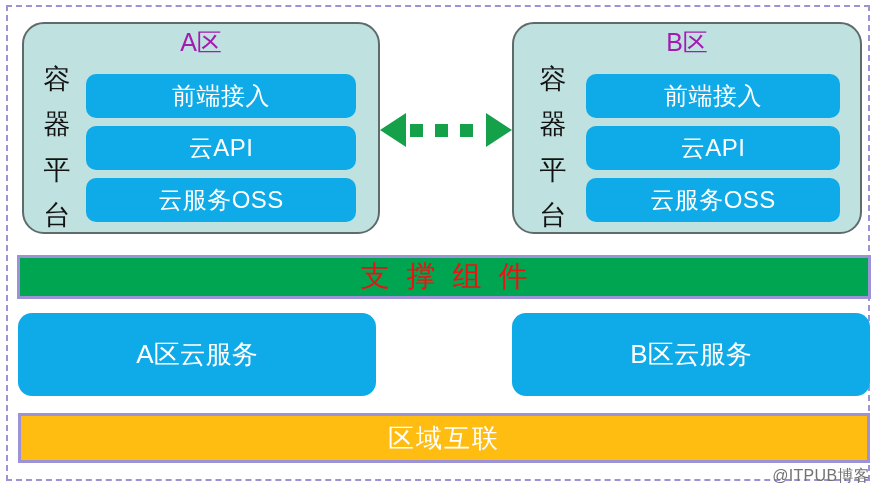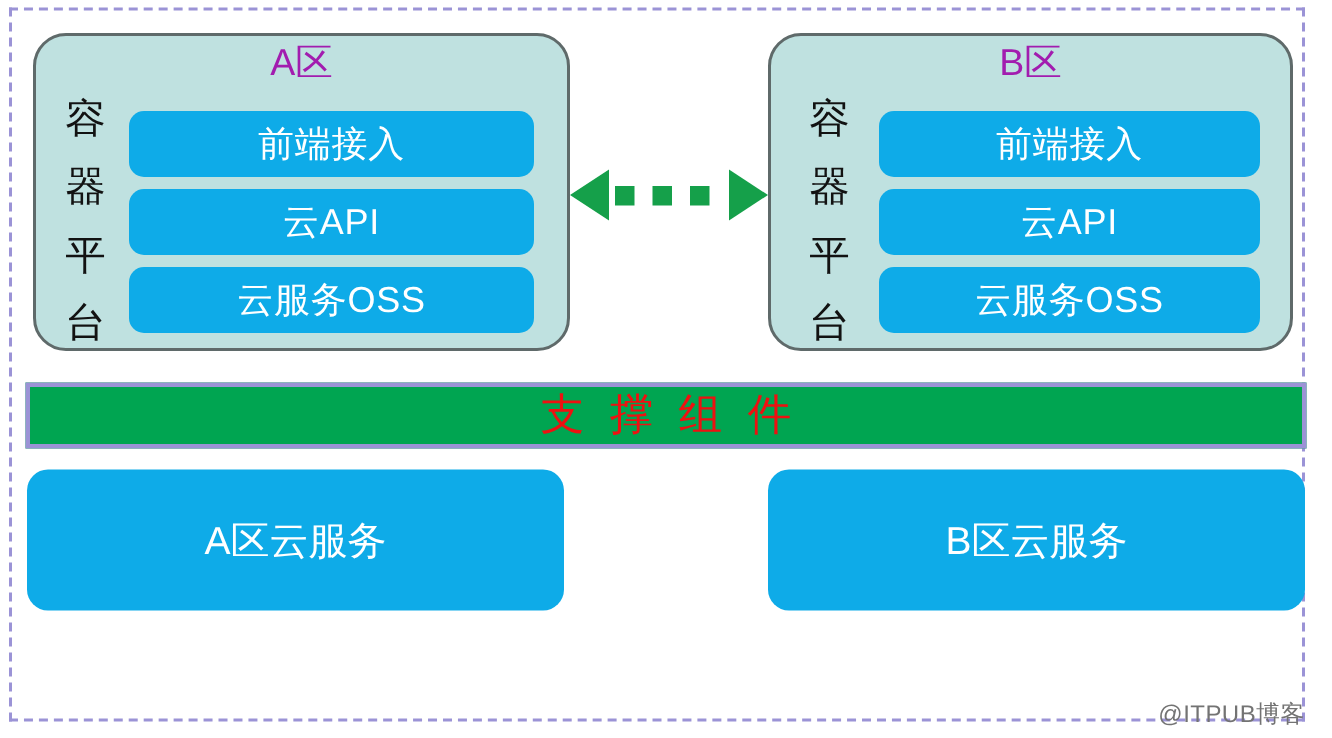--- a/index.html
+++ b/index.html
@@ -127,21 +127,21 @@
     font-size: 29px;
     letter-spacing: 17px;
     text-indent: 17px;
     font-family: "Liberation Serif", "DejaVu Serif", serif;
   }
 
   
   .cloud-svc {
     position: absolute;
     top: 313px;
-    height: 94px;
+    height: 83px;
     background: #0eabe8;
     border-radius: 14px;
     display: flex;
     align-items: center;
     justify-content: center;
     color: #ffffff;
     font-size: 26px;
     font-family: "Liberation Sans", "DejaVu Sans", sans-serif;
   }
   .cloud-svc-a { left: 18px;  width: 358px; }
@@ -226,16 +226,19 @@
     </div>
   </div>
 
   <div class="support-bar">
     <span class="support-bar-label">支撑组件</span>
   </div>
 
   <div class="cloud-svc cloud-svc-a">A区云服务</div>
   <div class="cloud-svc cloud-svc-b">B区云服务</div>
 
+  <div class="interconnect-bar">
+    <span class="interconnect-label">区域互联</span>
+  </div>
 
   <div class="watermark">@ITPUB博客</div>
 
 </div>
 
 </body></html>

